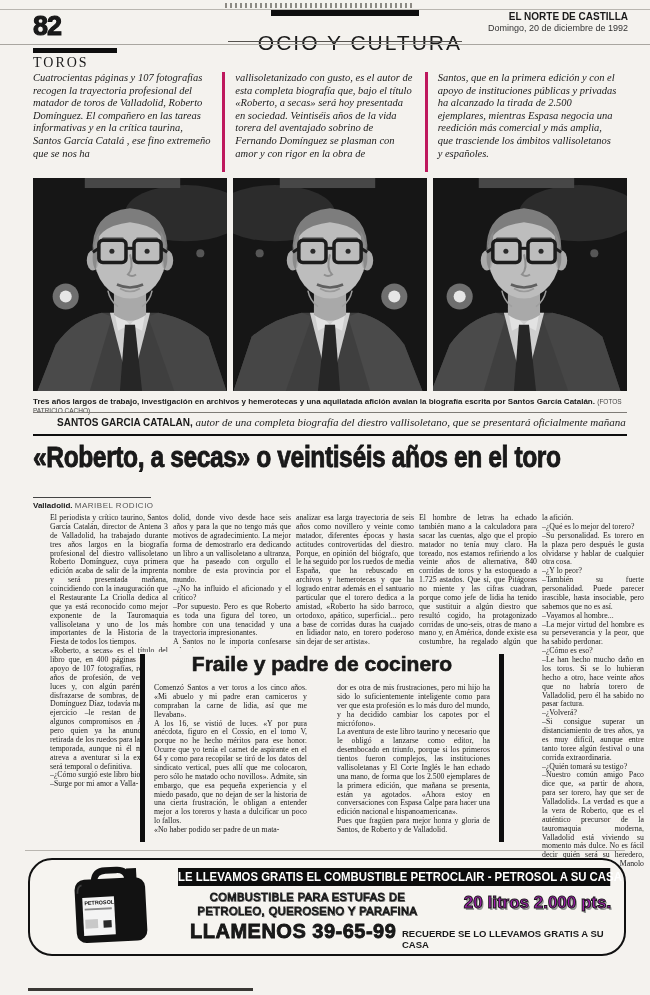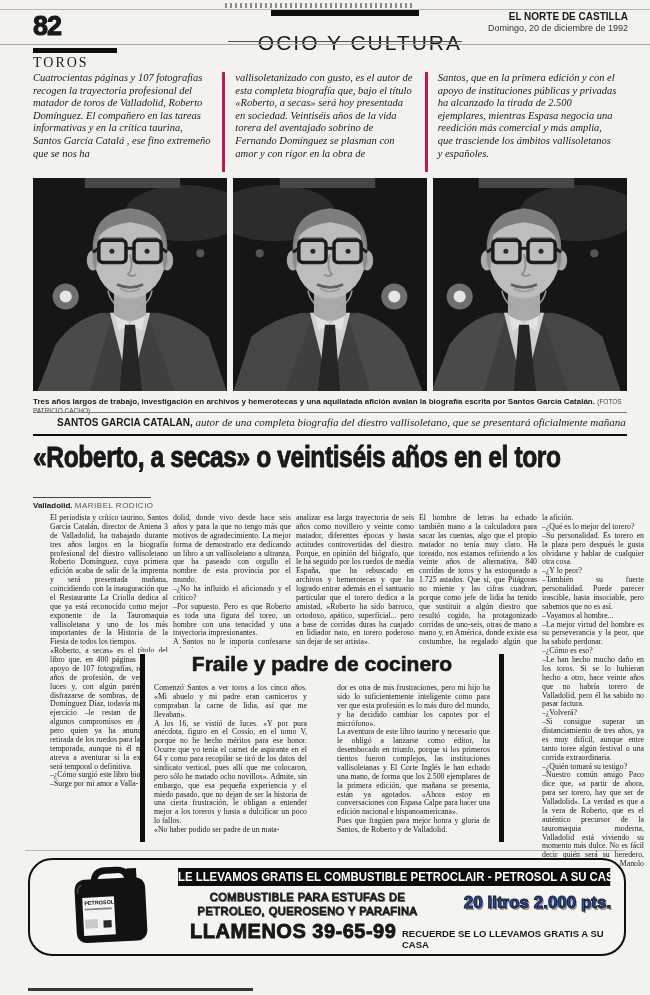--- a/index.html
+++ b/index.html
@@ -80,21 +80,21 @@
     background:#f6f4f0;}
   .jerrycan{position:absolute;left:25px;top:4px;width:110px;height:86px;}
   .ad-banner{position:absolute;left:148px;top:8px;width:475px;height:18px;background:#0d0d0d;
     color:#fff;font-family:"Liberation Sans",sans-serif;font-weight:bold;font-size:12.5px;
     line-height:18px;text-align:center;white-space:nowrap;transform:scaleX(0.91);
     transform-origin:left top;}
   .ad-line1{position:absolute;left:150px;top:31px;width:255px;text-align:center;
     font-family:"Liberation Sans",sans-serif;font-weight:normal;font-size:11px;line-height:1.25;
     color:#fff;-webkit-text-stroke:1px #1a1a1a;text-shadow:1px 1px 0 #999;letter-spacing:0.5px;}
   .ad-price{position:absolute;left:415px;top:33px;width:185px;text-align:center;
-    font-family:"Liberation Sans",sans-serif;font-weight:bold;font-size:17px;color:#1d4ed8;
+    font-family:"Liberation Sans",sans-serif;font-weight:bold;font-size:17px;color:#a21caf;
     -webkit-text-stroke:1px #1a1a1a;text-shadow:1.5px 1.5px 0 #999;}
   .ad-phone{position:absolute;left:160px;top:60px;font-family:"Liberation Sans",sans-serif;
     font-weight:bold;font-size:20px;letter-spacing:0.5px;-webkit-text-stroke:0.8px #101010;}
   .ad-reminder{position:absolute;left:372px;top:68px;font-family:"Liberation Sans",sans-serif;
     font-weight:bold;font-size:9.5px;}
   .bottom-rule{left:28px;top:988px;width:225px;height:3px;background:#3a3834;}
 </style>
 </head>
 <body>
 

